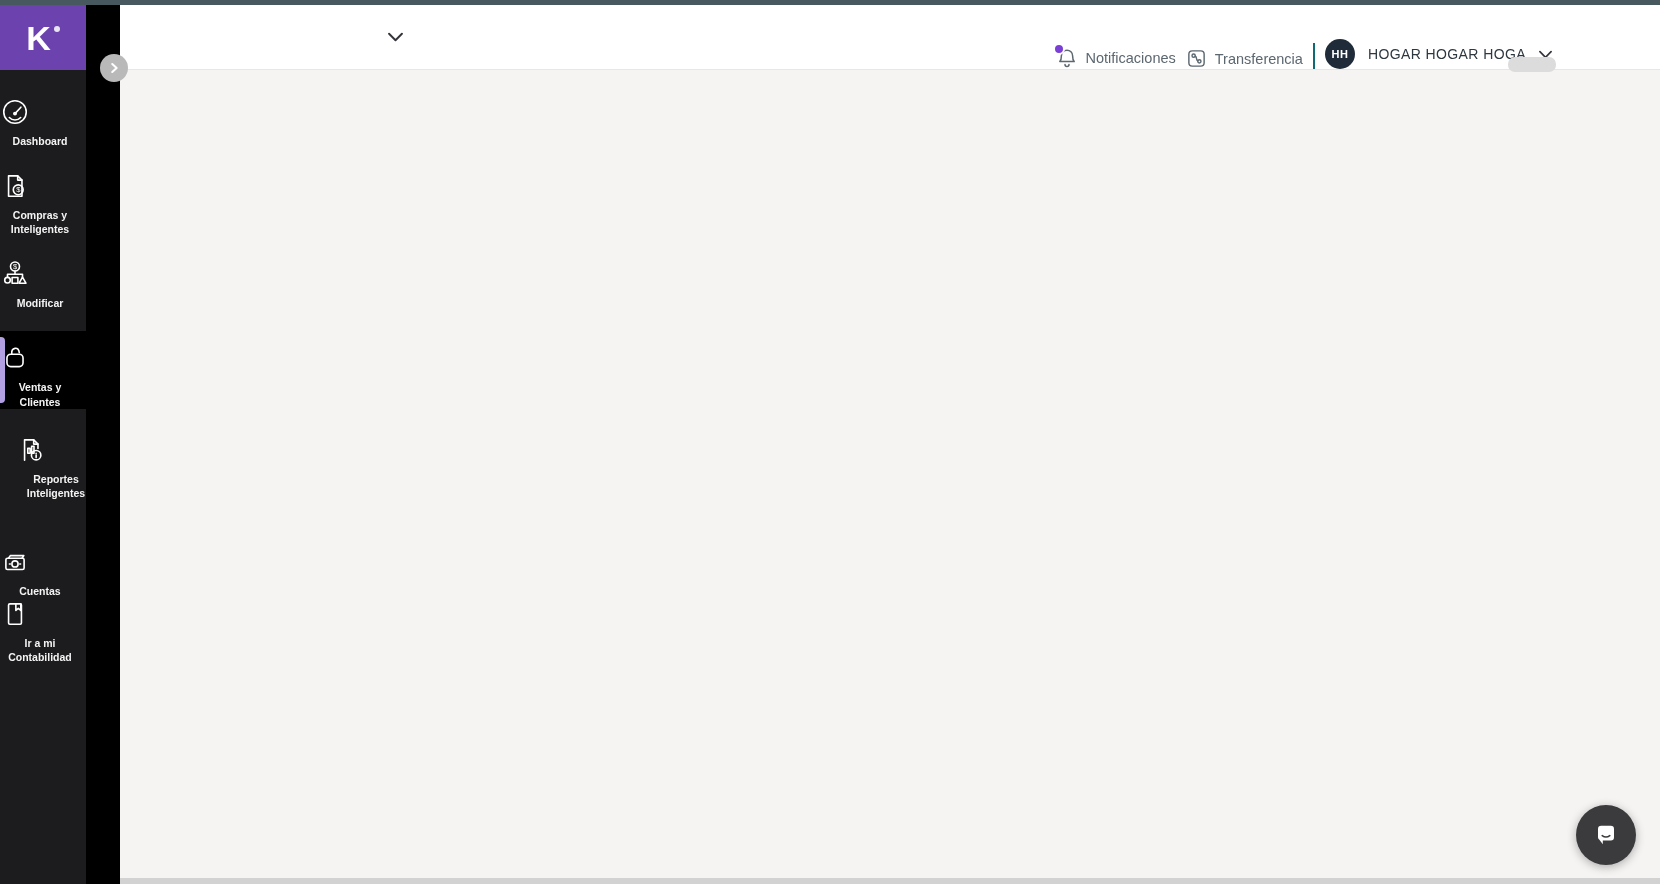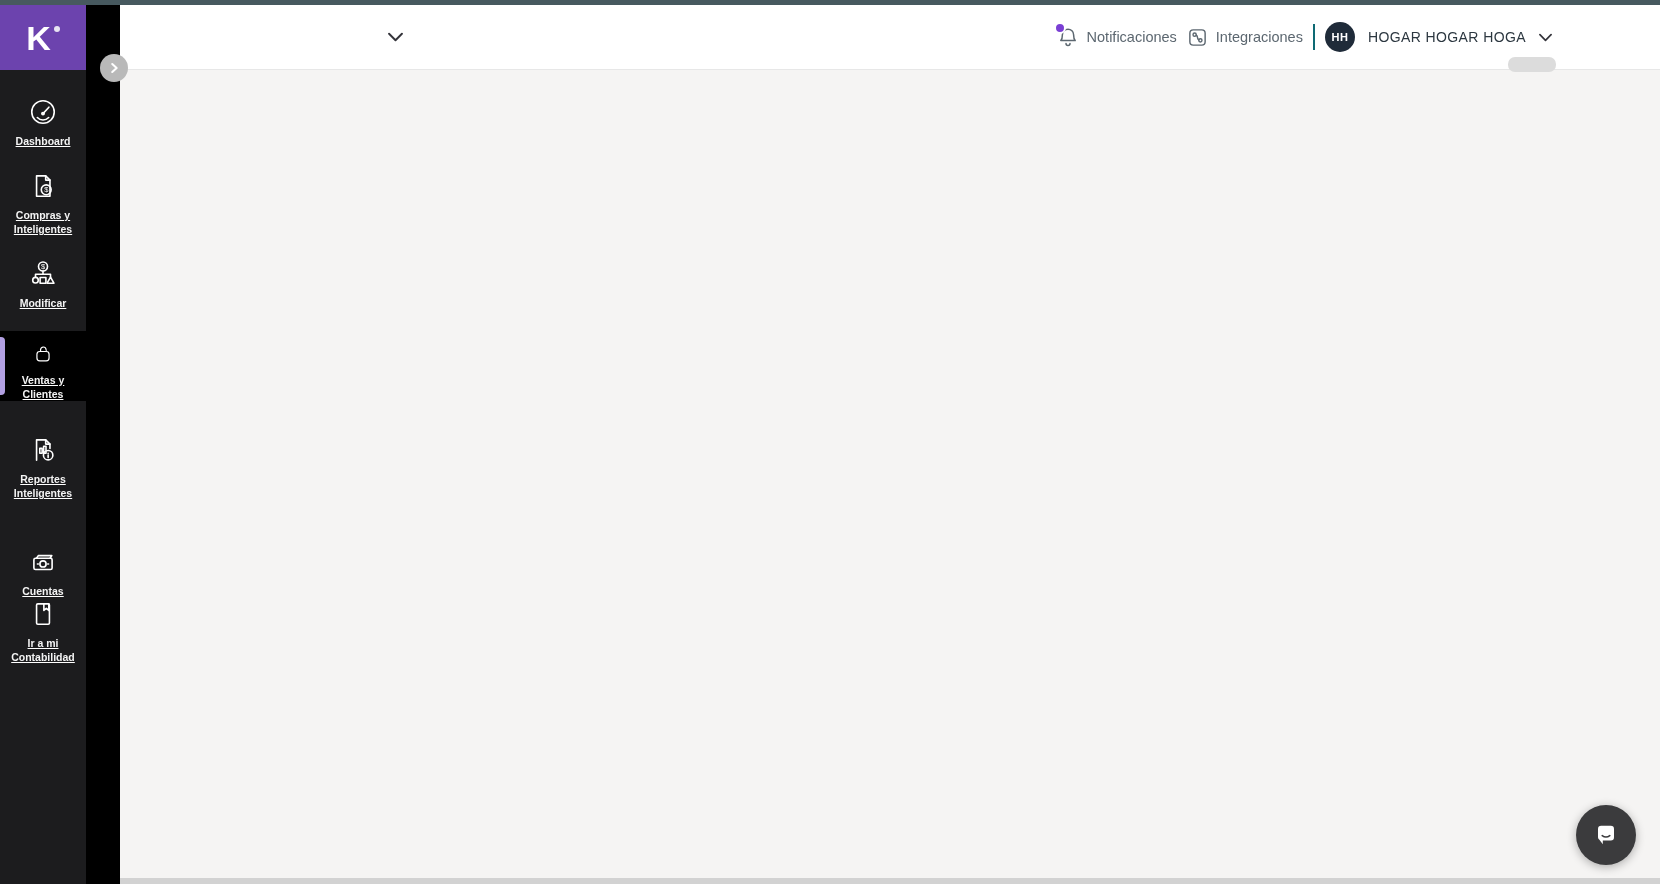--- a/index.html
+++ b/index.html
@@ -9,37 +9,37 @@
 
   
   .top-accent { position:absolute; left:0; top:0; width:1660px; height:5px; background:#47595f; z-index:60; }
 
   
   .sidebar { position:absolute; left:0; top:5px; width:86px; height:879px; background:#1c1c1e; z-index:40; }
   .rail { position:absolute; left:86px; top:5px; width:34px; height:879px; background:#000; z-index:39; }
   .logo { position:absolute; left:0; top:0; width:86px; height:65px; background:#6C43AE; display:flex; align-items:center; justify-content:center; }
   .logo .k { color:#fff; font-size:34px; font-weight:700; line-height:1; }
   .logo .dot { width:6px; height:6px; border-radius:50%; background:#e8e4f2; margin:-18px 0 0 3px; }
-  .side-item { position:absolute; left:0; width:86px; display:flex; flex-direction:column; align-items:center; gap:7px; color:#fff; cursor:pointer; padding-top:8px;text-decoration:underline; }
+  .side-item { position:absolute; left:0; width:86px; display:flex; flex-direction:column; align-items:flex-start; gap:7px; color:#fff; cursor:pointer; padding-top:8px; }
   .side-item .lbl { font-size:10.5px; font-weight:700; line-height:1.35; text-align:center; width:80px; color:#f4f4f4; }
   .side-item svg { stroke:#fff; fill:none; stroke-width:1.5; stroke-linecap:round; stroke-linejoin:round; }
-  .side-item.active { background:#000; height:70px; justify-content:center; padding-top:12px; }
+  .side-item.active { background:#000; height:78px; justify-content:center; padding-top:12px; }
   .side-item.active::before { content:""; position:absolute; left:0; top:6px; bottom:6px; width:5px; background:#b2a0e2; border-radius:0 4px 4px 0; }
   .expand-btn { position:absolute; left:100px; top:54px; width:28px; height:28px; border-radius:50%; background:#b9b9b9; z-index:65; display:flex; align-items:center; justify-content:center; cursor:pointer; }
   .expand-btn svg { stroke:#fff; fill:none; stroke-width:2.4; stroke-linecap:round; stroke-linejoin:round; }
 
   
   .topbar { position:absolute; left:120px; top:5px; width:1540px; height:65px; background:#fff; border-bottom:1px solid #e7e7e7; z-index:30; }
   .biz { position:absolute; left:10px; top:9px; display:flex; align-items:center; gap:15px; cursor:pointer; }
   .biz-avatar { width:32px; height:32px; border-radius:50%; background:#111; display:flex; align-items:center; justify-content:center; }
   .biz-avatar svg { stroke:#fff; fill:none; stroke-width:1.2; }
   .biz-name { font-size:15px; color:#2d2d33; line-height:21px; }
   .biz-chevron { position:absolute; left:268px; top:23px; }
   .chev svg { stroke:#33333a; fill:none; stroke-width:1.8; stroke-linecap:round; stroke-linejoin:round; }
-  .tb-right { position:absolute; right:108px; top:0; height:64px; display:flex; align-items:center; gap:10px; }
+  .tb-right { position:absolute; right:108px; top:0; height:64px; display:flex; align-items:flex-end; gap:10px; }
   .tb-item { display:flex; align-items:center; gap:8px; color:#5c6770; font-size:14.5px; cursor:pointer; }
   .tb-item svg { stroke:#5c6770; fill:none; stroke-width:1.5; stroke-linecap:round; stroke-linejoin:round; }
   .bell-wrap { position:relative; width:22px; height:22px; }
   .badge { position:absolute; left:-3px; top:-4px; width:12px; height:12px; border-radius:50%; background:#7a3fd4; border:2px solid #fff; }
   .tb-divider { width:2px; height:26px; background:#0e6a74; }
   .user { display:flex; align-items:center; gap:13px; cursor:pointer; }
   .user-avatar { width:30px; height:30px; border-radius:50%; background:#1f2b39; color:#fff; font-size:11px; font-weight:700; display:flex; align-items:center; justify-content:center; letter-spacing:.5px; }
   .user-name { font-size:14px; color:#2c3740; letter-spacing:.4px; }
   .cropped-el { position:absolute; left:1508px; top:57px; width:48px; height:15px; border-radius:7px; background:#dcdcdc; z-index:35; }
 
@@ -145,21 +145,21 @@
     </div>
 
     <div class="side-item active" style="top:326px;">
       <svg width="30" height="30" viewBox="0 0 28 28">
           <rect x="6.5" y="10.5" width="15" height="11.5" rx="3.5"></rect>
           <path d="M11 10 q-.5-4.5 3-5 t4 4"></path>
         </svg>
       <span class="lbl">Ventas y Clientes</span>
     </div>
 
-    <div class="side-item" style="top:422px;">
+    <div class="side-item" style="top:422px;padding-left:16px;">
       <svg width="30" height="30" viewBox="0 0 28 28">
           <path d="M8 23.5 V4.5 h8.5 l4 4 v4"></path>
           <path d="M16.5 4.5 v4 h4"></path>
           <rect x="11" y="12.5" width="2.2" height="4.5"></rect>
           <rect x="14.6" y="10.5" width="2.2" height="6.5"></rect>
           <circle cx="18.8" cy="18.8" r="4.4"></circle>
           <path d="M18.8 17 v.2 M18.8 18.7 v2.4"></path>
         </svg>
       <span class="lbl">Reportes Inteligentes</span>
     </div>
@@ -207,21 +207,21 @@
         </span>
         <span>Notificaciones</span>
       </div>
       <div class="tb-item">
         <svg width="21" height="21" viewBox="0 0 22 22">
             <rect x="3" y="3" width="16" height="16" rx="3.5"></rect>
             <circle cx="8" cy="8" r="1.7"></circle>
             <circle cx="14" cy="14" r="1.7"></circle>
             <path d="M9.5 8.6 C 12.5 9.5 9.5 12.5 12.5 13.4"></path>
           </svg>
-        <span>Integraciones</span>
+        <span>Transferencia</span>
       </div>
       <div class="tb-divider"></div>
       <div class="user">
         <div class="user-avatar">HH</div>
         <span class="user-name">HOGAR HOGAR HOGA</span>
         <span class="chev">
           <svg width="13" height="9" viewBox="0 0 14 9">
               <path d="M1 1.5 L7 7.5 L13 1.5"></path>
             </svg>
         </span>

